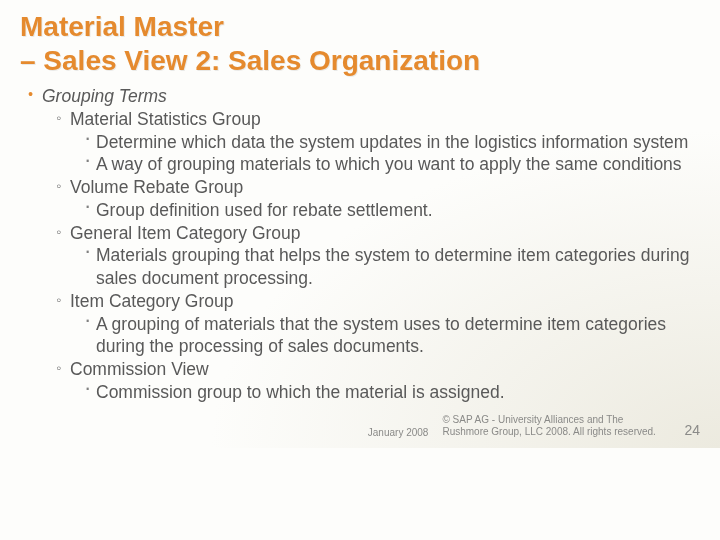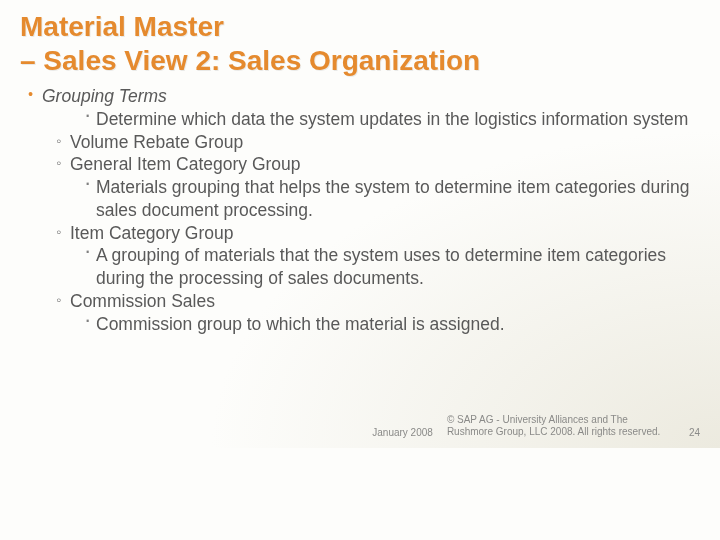--- a/index.html
+++ b/index.html
@@ -83,48 +83,51 @@
     left: 320px;
     font-size: 10px;
     color: #8a8a88;
     display: flex;
     justify-content: flex-end;
     align-items: flex-end;
     gap: 14px;
   }
   .footer .date { white-space: nowrap; text-align: center; }
   .footer .copy { line-height: 1.2; max-width: 220px; }
-  .footer .num  { font-size: 10px; color: #8a8a88; margin-left: 8px; }
+  .footer .num  { font-size: 14px; color: #8a8a88; margin-left: 8px; }
 </style>
 </head>
 <body>
 
 <div class="slide">
   <h1 class="title">
     <span>Material Master</span><br>
     <span>– Sales View 2: Sales Organization</span>
   </h1>
 
   <div class="content">
     <div class="lvl1">
       <span>Grouping Terms</span>
     </div>
 
+    <div class="lvl2"><span>Material Statistics Group</span></div>
     <div class="lvl3"><span>Determine which data the system updates in the logistics information system</span></div>
 
+    <div class="lvl3"><span>A way of grouping materials to which you want to apply the same conditions</span></div>
 
     <div class="lvl2"><span>Volume Rebate Group</span></div>
+    <div class="lvl3"><span>Group definition used for rebate settlement.</span></div>
 
     <div class="lvl2"><span>General Item Category Group</span></div>
     <div class="lvl3"><span>Materials grouping that helps the system to determine item categories during sales document processing.</span></div>
 
     <div class="lvl2"><span>Item Category Group</span></div>
     <div class="lvl3"><span>A grouping of materials that the system uses to determine item categories during the processing of sales documents.</span></div>
 
-    <div class="lvl2"><span>Commission Sales</span></div>
+    <div class="lvl2"><span>Commission View</span></div>
     <div class="lvl3"><span>Commission group to which the material is assigned.</span></div>
   </div>
 
   <div class="footer">
     <span class="date">January 2008</span>
     <span class="copy">© SAP AG - University Alliances and The Rushmore Group, LLC 2008. All rights reserved.</span>
     <span class="num">24</span>
   </div>
 </div>
 

